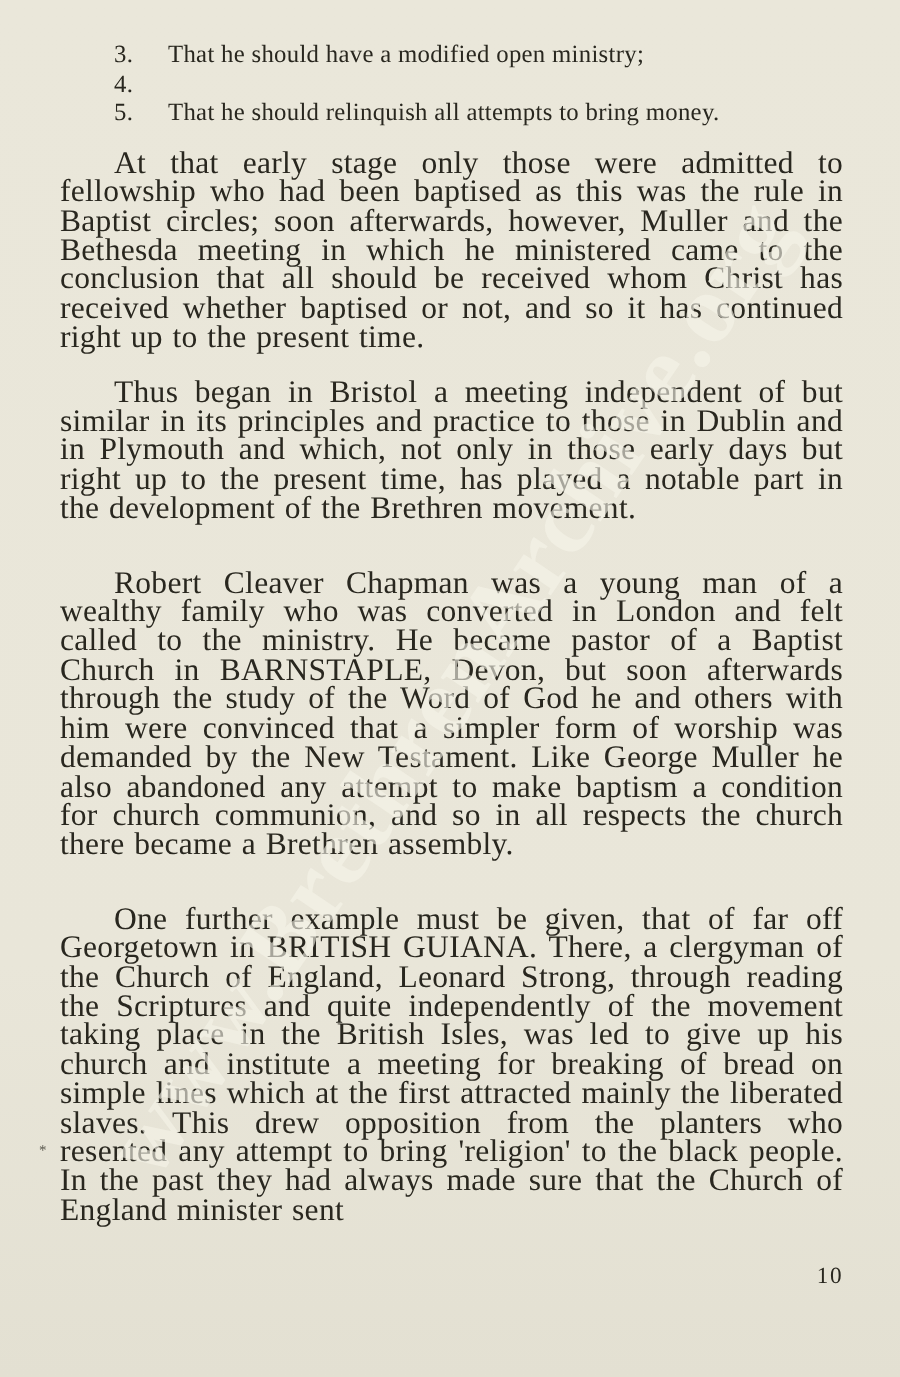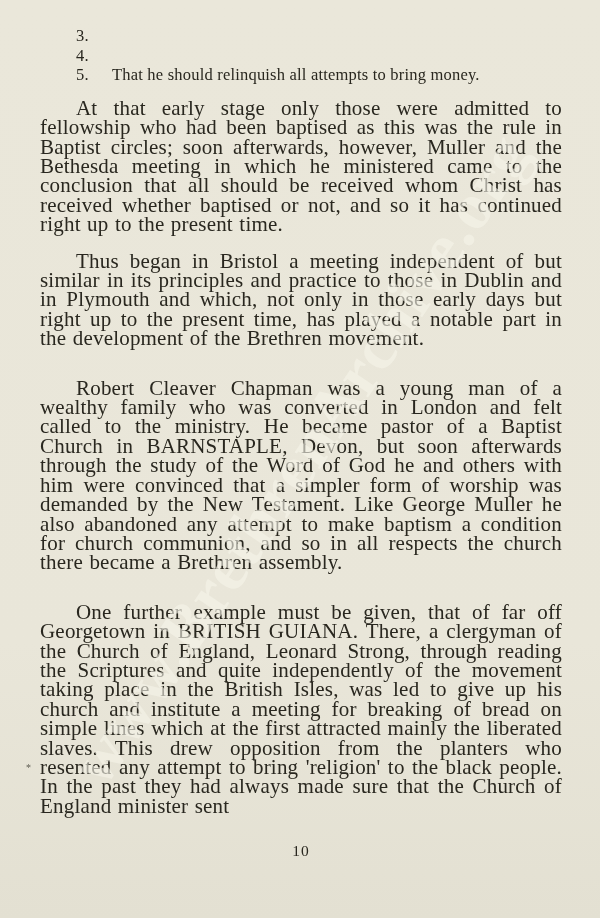--- a/index.html
+++ b/index.html
@@ -32,21 +32,21 @@
     font-size: 21px;
     line-height: 19.4px;
     letter-spacing: 0.2px;
     word-spacing: 1px;
   }
   .para.first { margin-top: 14px; }
   .para.follow { margin-top: 17px; }
   .para.section-break { margin-top: 30px; }
   .page-number {
     margin-top: 26px;
-    text-align: center;
+    text-align: right;
     font-size: 15.5px;
     letter-spacing: 1px;
   }
   .watermark {
     position: absolute;
     left: 50%; top: 50%;
     transform: translate(-50%, -50%) rotate(-56deg);
     transform-origin: center;
     font-size: 66px;
     font-weight: bold;
@@ -64,20 +64,21 @@
   }
 </style>
 </head>
 <body>
 
 <div class="page">
 
   <div class="numbered-list">
     <div class="list-item">
       <span class="num">3.</span>
+      <span class="txt">That he should have a modified open ministry;</span>
     </div>
     <div class="list-item">
       <span class="num">4.</span>
     </div>
     <div class="list-item">
       <span class="num">5.</span>
       <span class="txt">That he should relinquish all attempts to bring money.</span>
     </div>
   </div>
 

